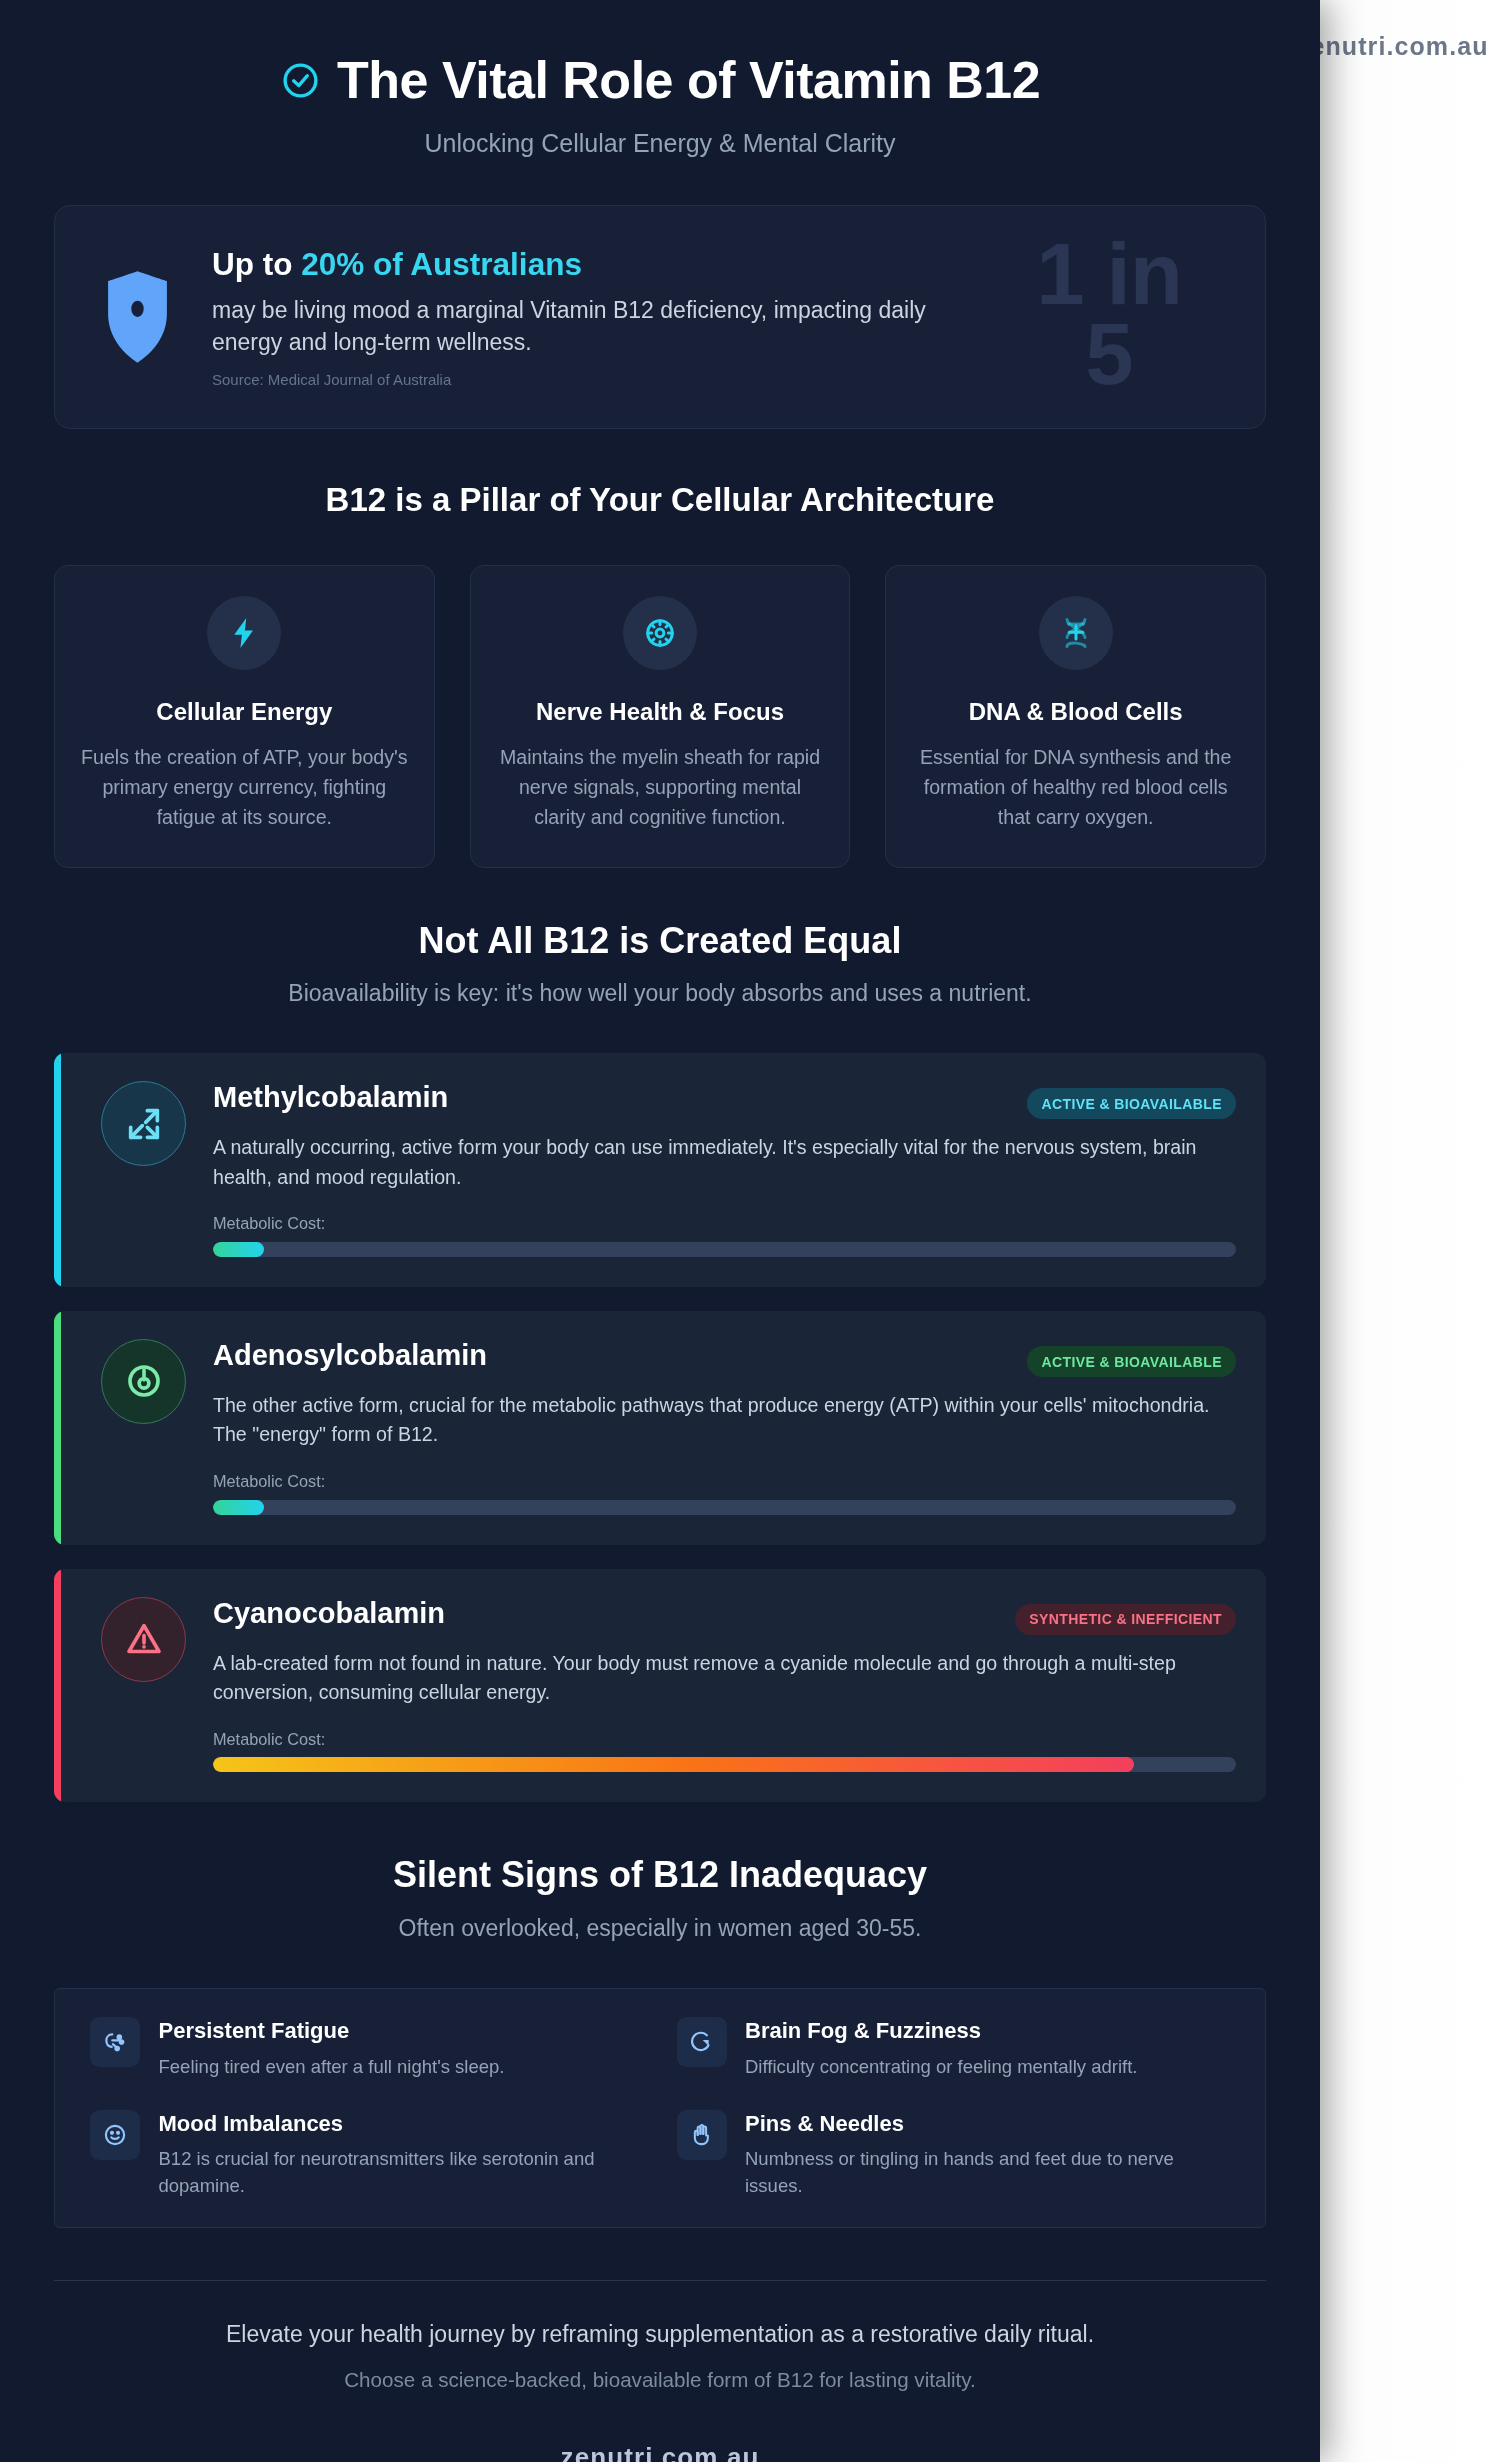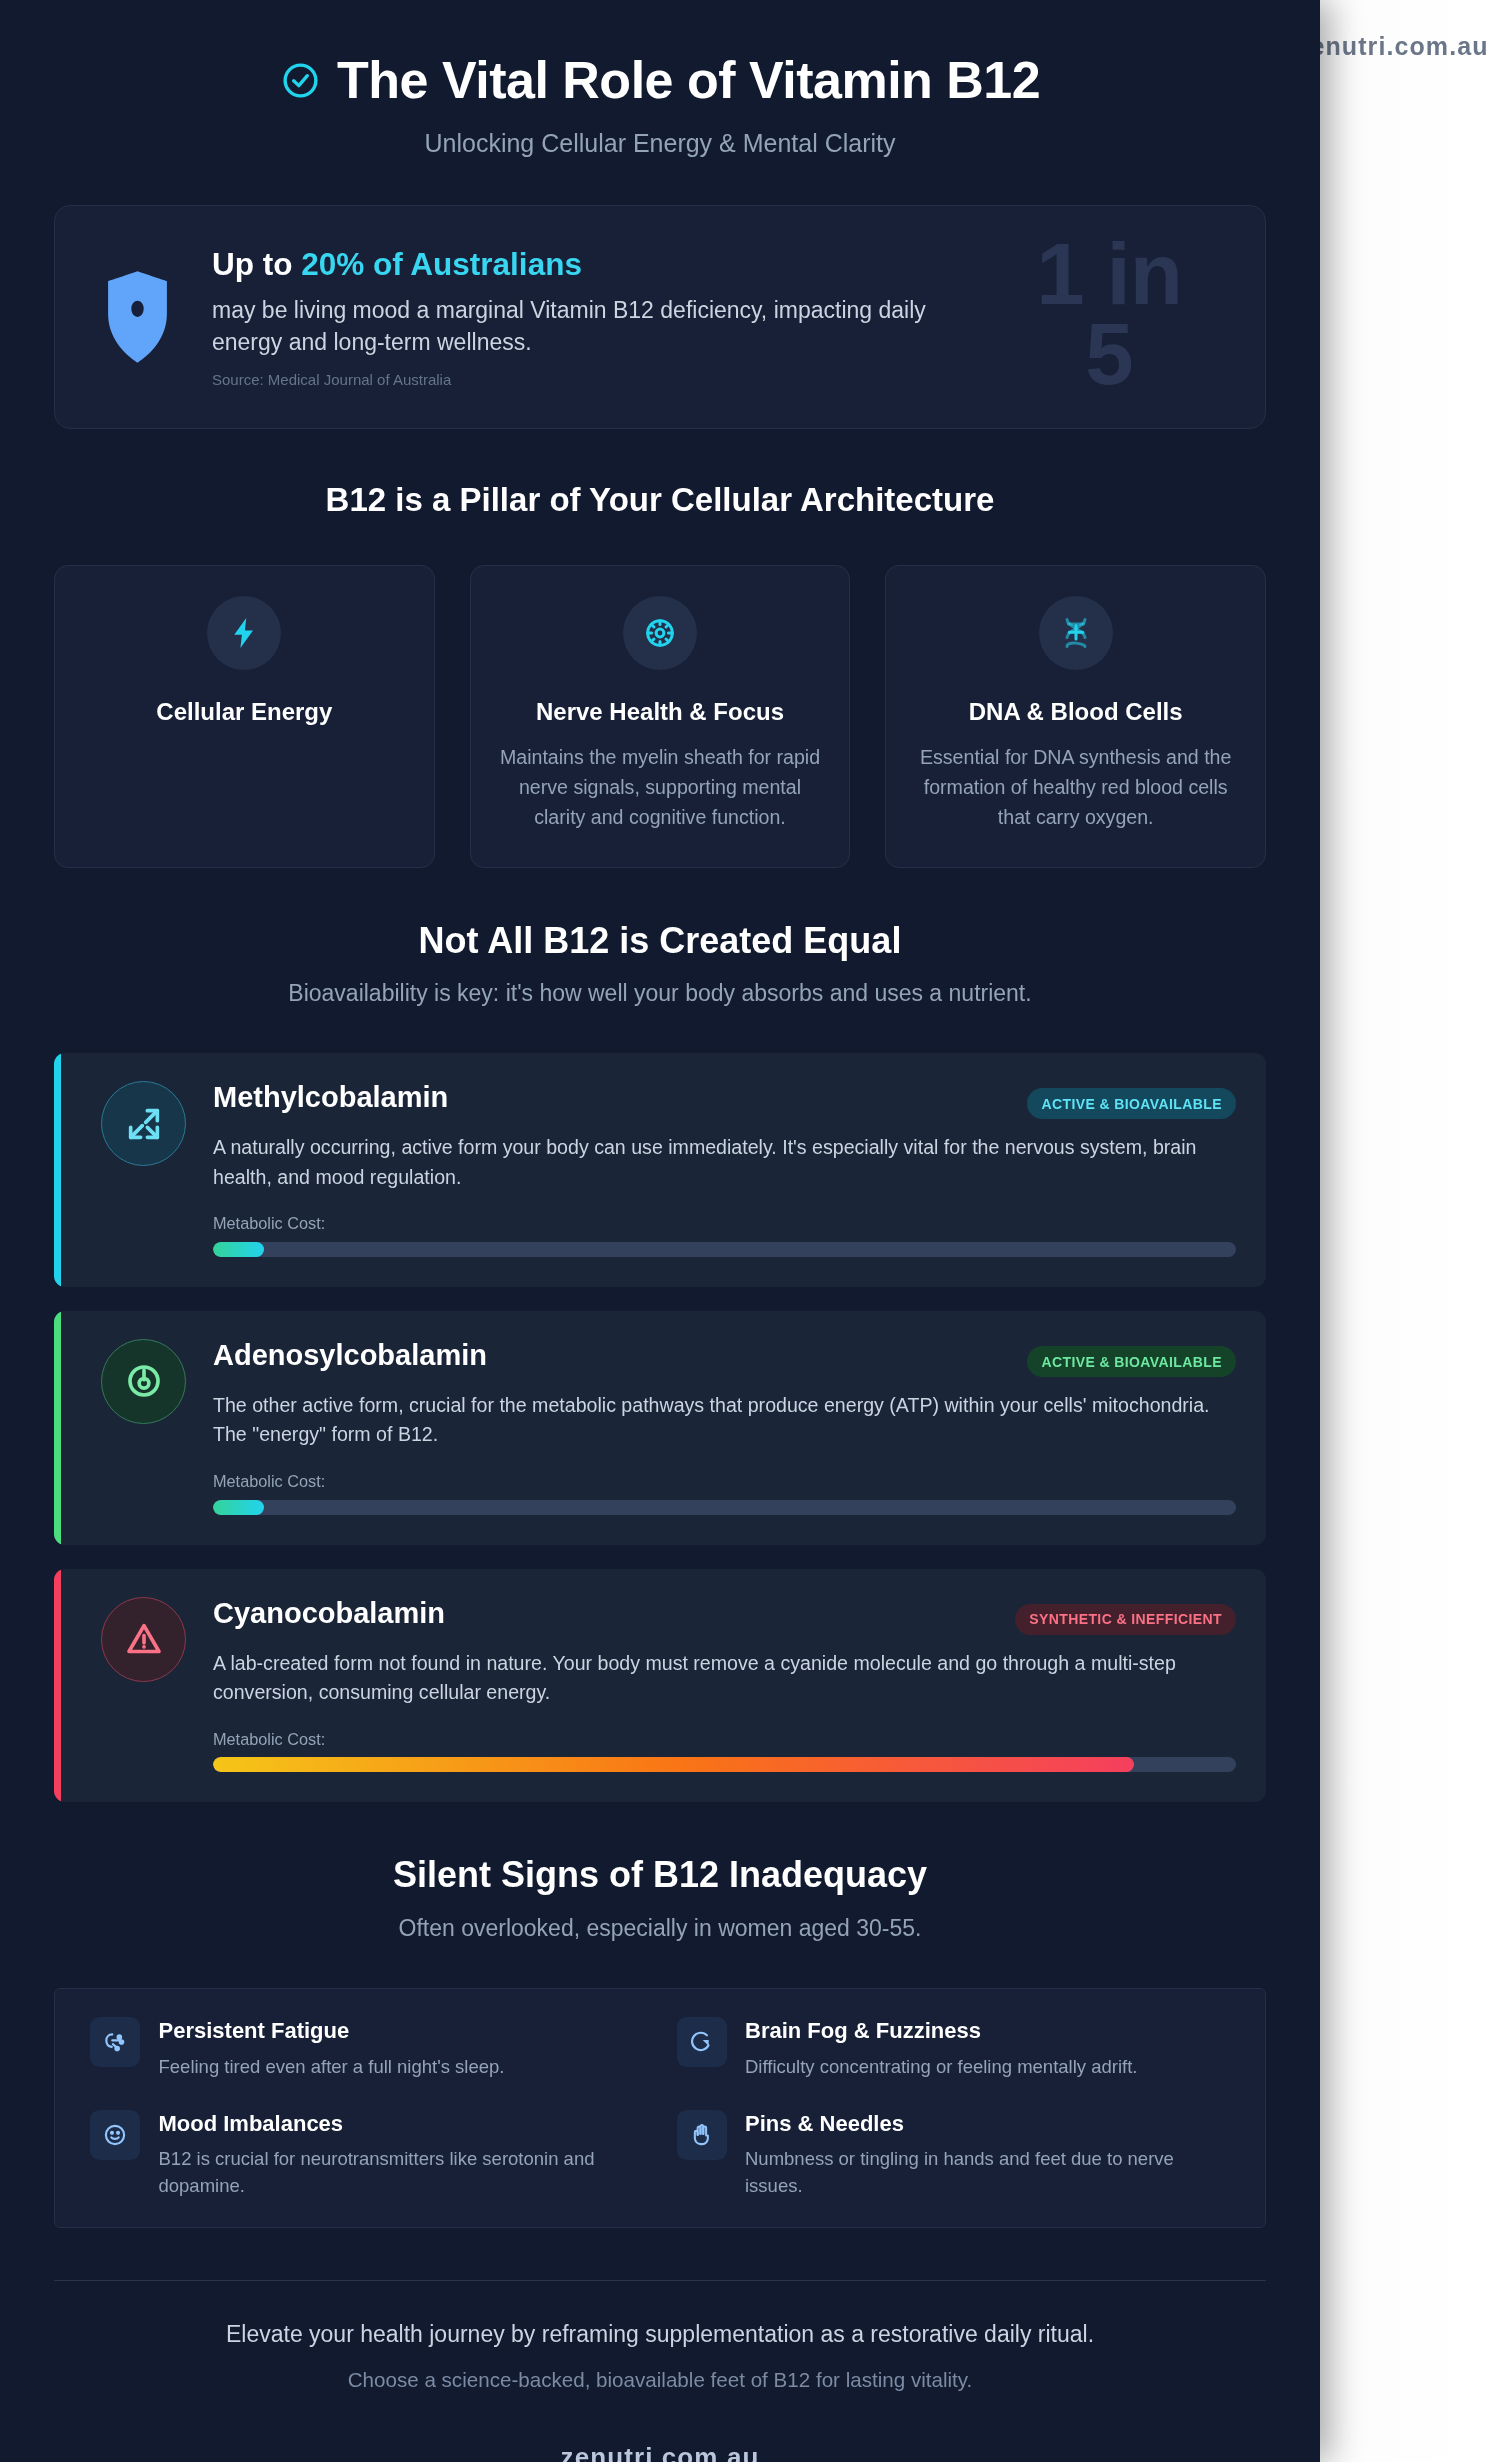--- a/index.html
+++ b/index.html
@@ -219,20 +219,21 @@
     <h2 class="sect-title">B12 is a Pillar of Your Cellular Architecture</h2>
     <div class="pillars">
 
       <div class="pillar">
         <div class="pillar-ic">
           <svg viewBox="0 0 24 24" fill="#22d3ee">
               <path d="M13.5 2 L5.5 13.2 h5.1 L9.6 22 l8.4 -11.6 h-5.4 Z"></path>
             </svg>
         </div>
         <div class="pillar-name">Cellular Energy</div>
+        <div class="pillar-desc">Fuels the creation of ATP, your body's primary energy currency, fighting fatigue at its source.</div>
       </div>
 
       <div class="pillar">
         <div class="pillar-ic">
           <svg viewBox="0 0 24 24" fill="none" stroke="#22d3ee" stroke-width="2" stroke-linecap="round">
             <circle cx="12" cy="12" r="8.2"></circle>
             <circle cx="12" cy="12" r="2.6"></circle>
             <line x1="12" y1="3.8" x2="12" y2="6.4"></line>
             <line x1="12" y1="17.6" x2="12" y2="20.2"></line>
             <line x1="3.8" y1="12" x2="6.4" y2="12"></line>
@@ -400,19 +401,19 @@
         <div class="symp-txt">
           <div class="symp-name">Pins &amp; Needles</div>
           <div class="symp-desc">Numbness or tingling in hands and feet due to nerve issues.</div>
         </div>
       </div>
     </div>
 
     <div class="divider"></div>
     <div class="foot">
       <div class="foot-1">Elevate your health journey by reframing supplementation as a restorative daily ritual.</div>
-      <div class="foot-2">Choose a science-backed, bioavailable feet of B12 for lasting vitality.</div>
+      <div class="foot-2">Choose a science-backed, bioavailable form of B12 for lasting vitality.</div>
       <div class="foot-brand">zenutri.com.au</div>
     </div>
 
   </div>
 </div>
 
 
 </body></html>

